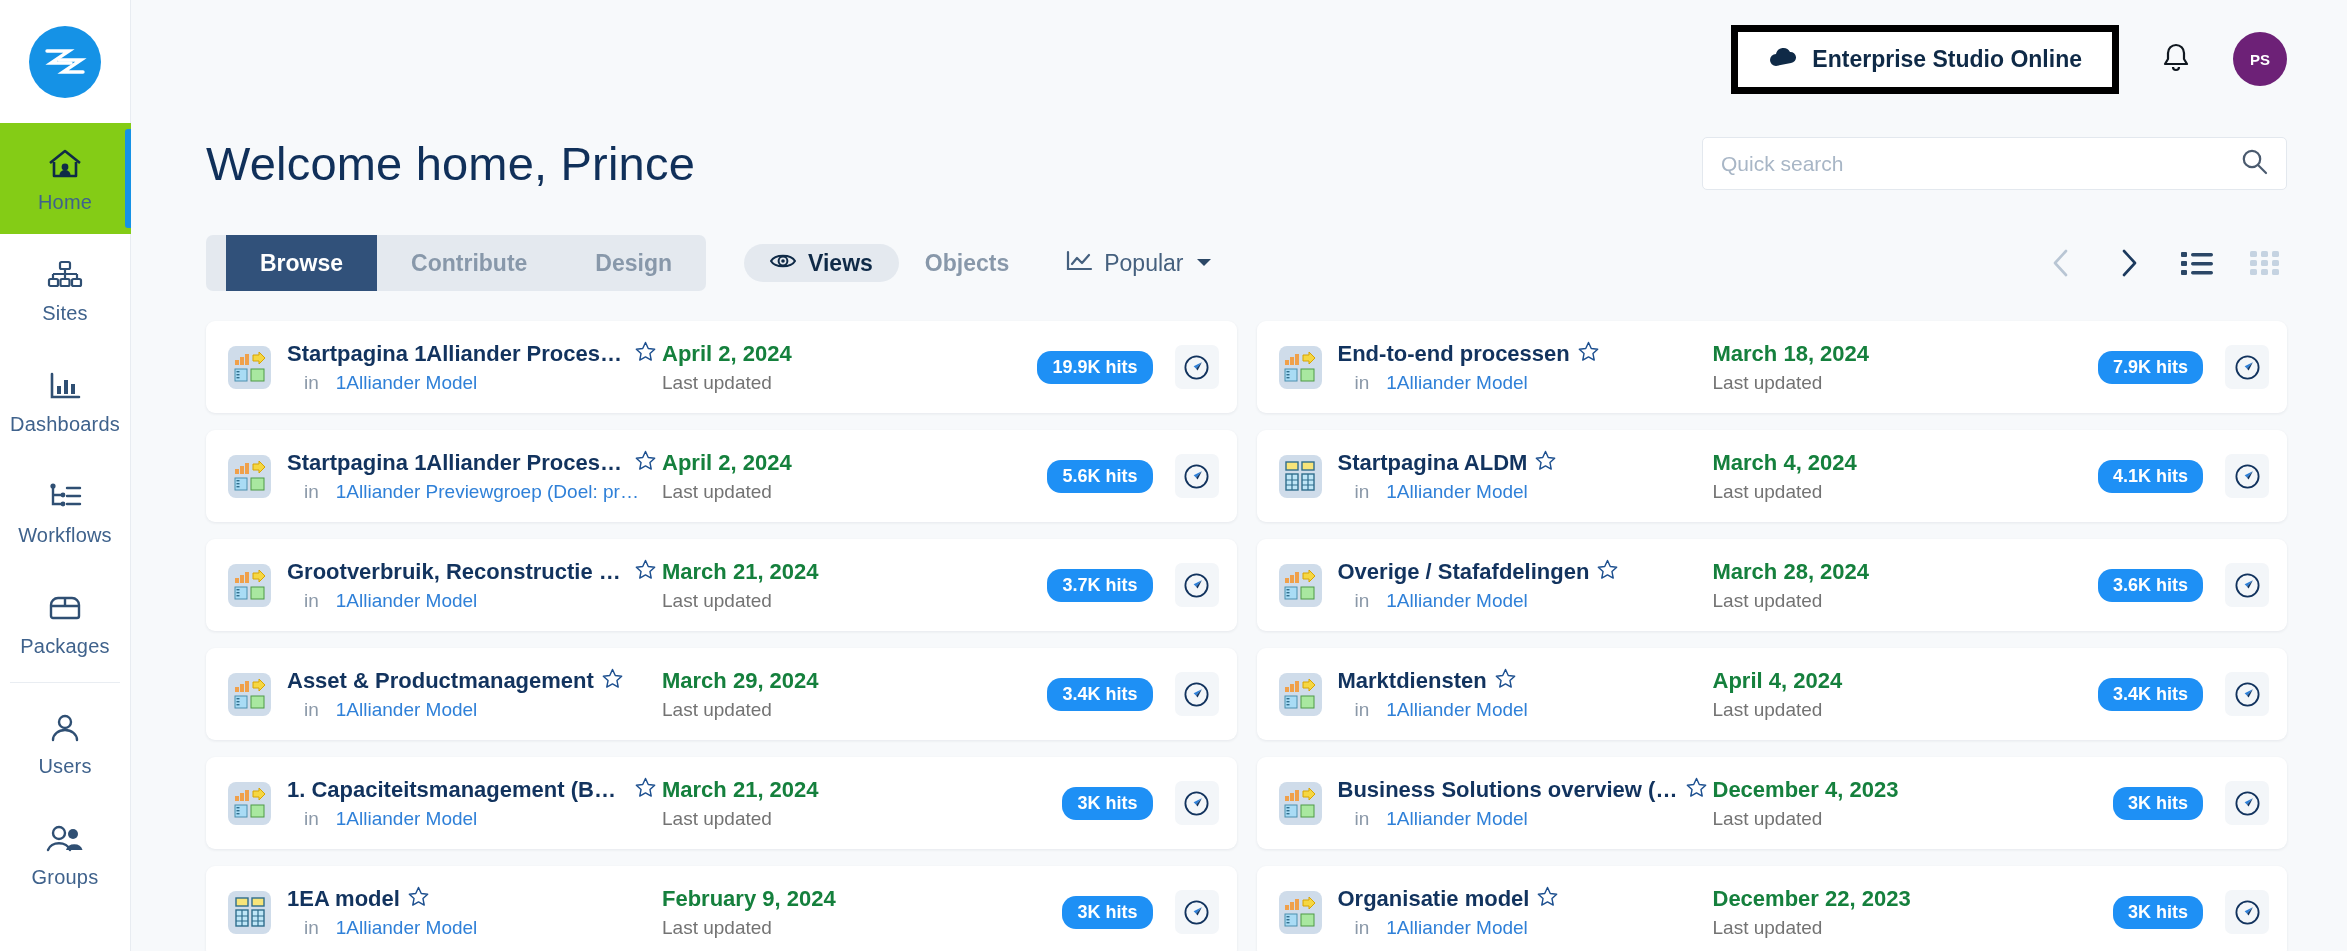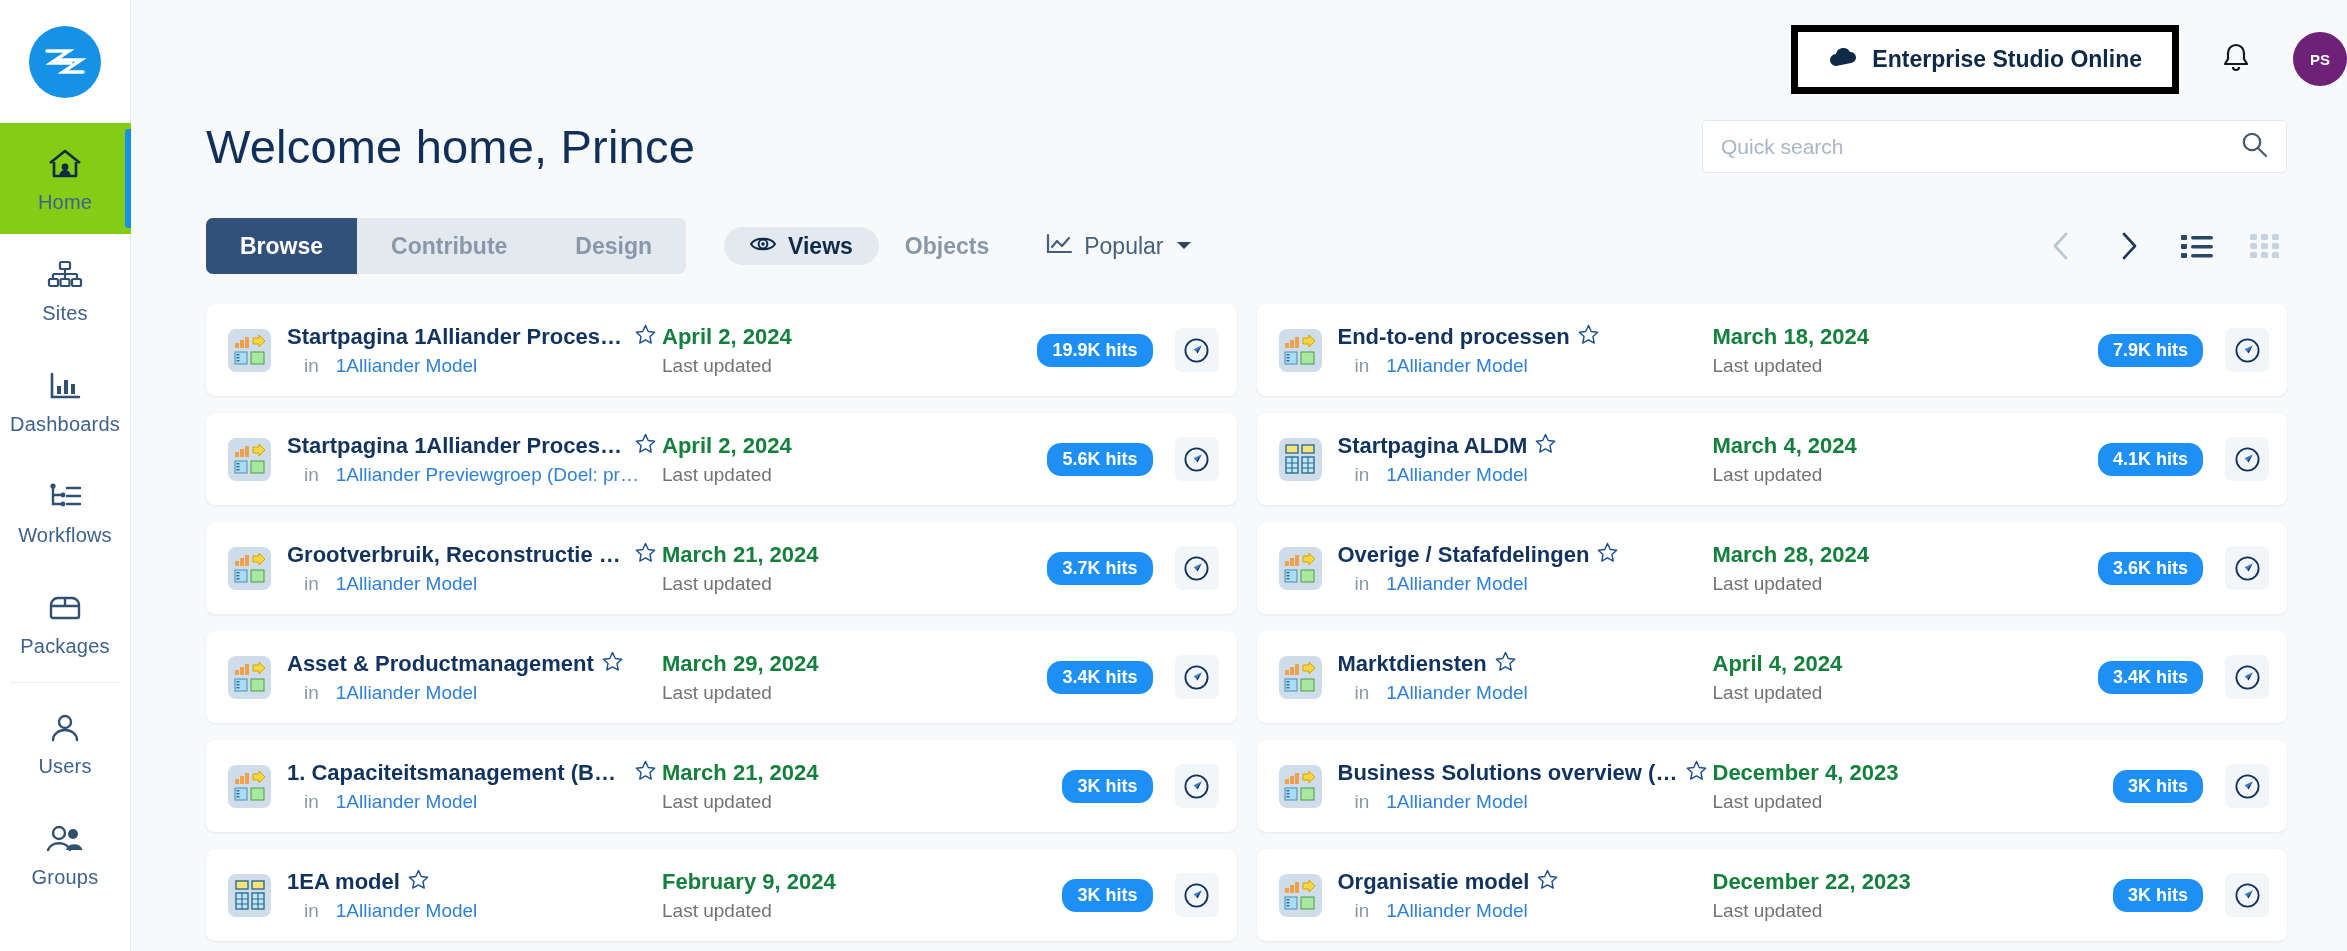--- a/index.html
+++ b/index.html
@@ -44,39 +44,39 @@
     content: ""; position: absolute; right: 0; top: 6px; bottom: 6px;
     width: 6px; background: #1592e6; border-radius: 3px 0 0 3px;
   }
   .nav-sep { width: 110px; height: 1px; background: #e9edf2; margin: 4px 0; }
 
   
   .main { flex: 1; height: 951px; position: relative; background: #f7f9fb; overflow: hidden; }
 
   .topbar {
     height: 118px; display: flex; align-items: center;
-    justify-content: flex-end; gap: 0px;
+    justify-content: flex-end; padding-right: 60px; gap: 0px;
   }
   .env-box {
     border: 7px solid #000; background:#fff;
     padding: 14px 30px; margin-right: 30px;
     display: flex; align-items: center; gap: 14px;
   }
   .env-label { font-size: 23px; font-weight: 700; color: #0f2a47; white-space: nowrap; }
   .bell-btn { width: 54px; height: 54px; display:flex; align-items:center; justify-content:center; cursor:pointer; margin-right: 30px;}
   .avatar {
     width: 54px; height: 54px; border-radius: 50%;
     background: #6d2177; color: #fff;
     display: flex; align-items: center; justify-content: center;
     font-size: 15px; font-weight: 700; cursor: pointer; text-align: center;
   }
 
   .title-row {
     display: flex; align-items: center; justify-content: space-between;
-    padding: 0 60px 0 75px; margin-top: 1px;
+    padding: 0 60px 0 75px; margin-top: 18px;
   }
   .page-title { font-size: 47px; color: #10305a; font-weight: 400; letter-spacing: .2px; }
 
   .search-box {
     width: 585px; height: 53px; background: #fff;
     border: 1px solid #e3e8ee; border-radius: 5px;
     display: flex; align-items: center; padding: 16px 18px;
   }
   .search-box input {
     flex: 1; border: none; outline: none; background: transparent;
@@ -91,21 +91,21 @@
     gap: 0;
   }
   .seg {
     display: flex; background: #e4e9ef; border-radius: 7px; overflow: hidden;
     height: 56px;
   }
   .seg .tab {
     padding: 0 34px; height: 56px; display:flex; align-items:center;
     font-size: 23px; font-weight: 700; color: #8898aa; cursor: pointer;
   }
-  .seg .tab.active { background: #31517a; color: #ffffff; }
+  .seg .tab.active { background: #31517a; color: #ffffff; margin-left: 20px; }
 
   .pill-group { display:flex; align-items:center; margin-left: 38px; gap: 0; }
   .pill {
     display:flex; align-items:center; gap: 12px;
     height: 38px; padding: 0 26px; border-radius: 25px;
     font-size: 23px; font-weight: 700; color: #8898aa; cursor:pointer;
   }
   .pill.active { background: #e4e9ef; color: #0f2a47; }
   .sort-wrap { display:flex; align-items:center; gap:11px; margin-left:30px; cursor:pointer; }
   .sort-label { font-size: 23px; color: #45607e; }

